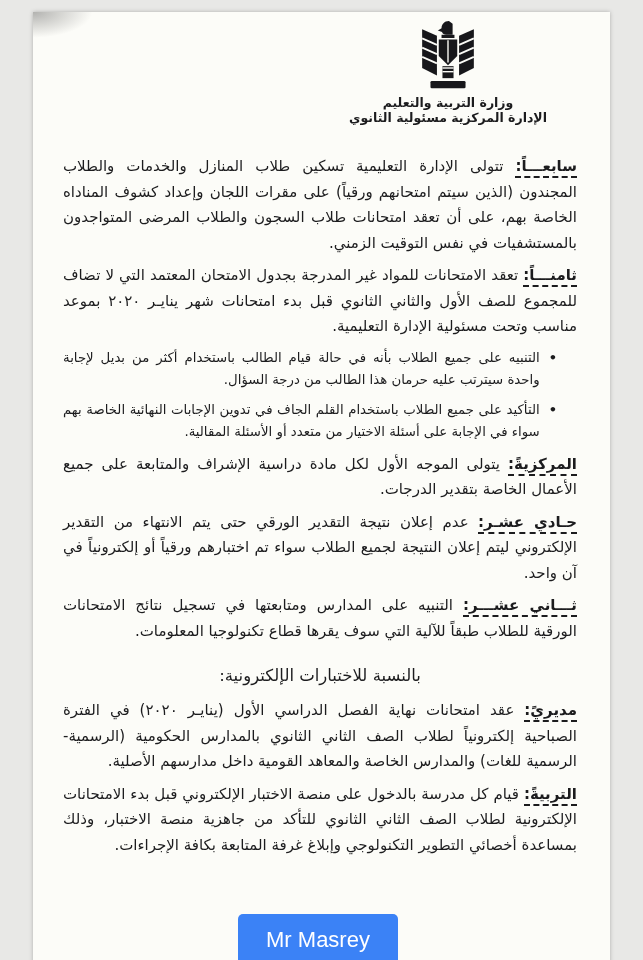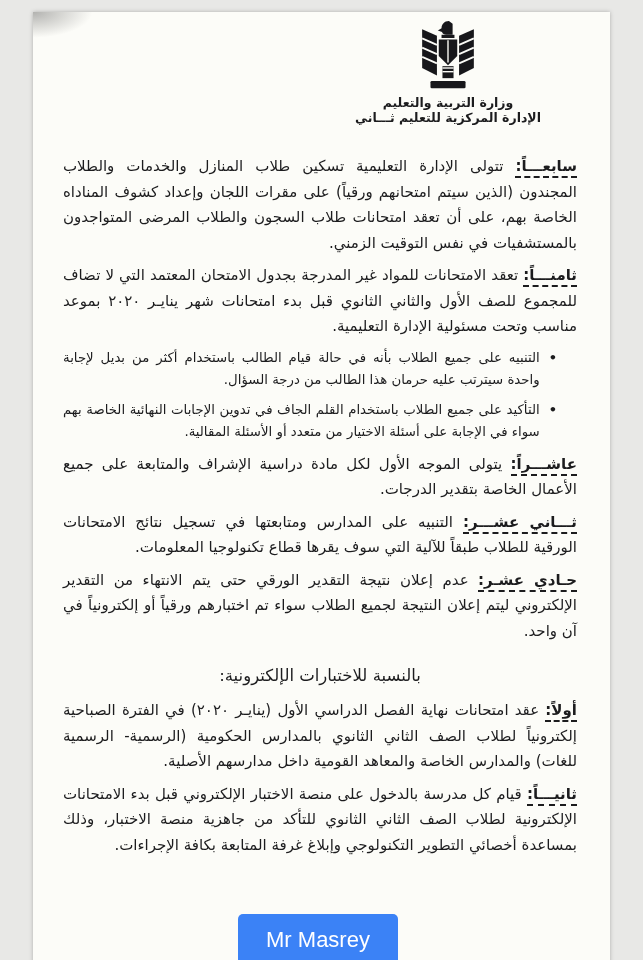--- a/index.html
+++ b/index.html
@@ -125,21 +125,21 @@
         <line x1="60" y1="30" x2="44" y2="37"></line>
         <line x1="60" y1="40" x2="44" y2="47"></line>
       </g>
       <g stroke="#fcfcf8" stroke-width="1.5">
         <line x1="32" y1="22" x2="32" y2="46"></line>
         <line x1="26" y1="52" x2="38" y2="52"></line>
         <line x1="26" y1="56" x2="38" y2="56"></line>
       </g>
     </svg>
     <div class="lh-line">وزارة التربية والتعليم</div>
-    <div class="lh-line">الإدارة المركزية للتعليم ثـــاني</div>
+    <div class="lh-line">الإدارة المركزية مسئولية الثانوي</div>
   </div>
 
   <div class="doc-body">
 
     <p class="para">
       <span class="lead">سابعـــاً:</span>
       <span>تتولى الإدارة التعليمية تسكين طلاب المنازل والخدمات والطلاب المجندون (الذين سيتم امتحانهم ورقياً) على مقرات اللجان وإعداد كشوف المناداه الخاصة بهم، على أن تعقد امتحانات طلاب السجون والطلاب المرضى المتواجدون بالمستشفيات في نفس التوقيت الزمني.</span>
     </p>
 
     <p class="para">
@@ -153,43 +153,43 @@
         <span class="bullet-dot">•</span>
         <span class="bullet-text">التنبيه على جميع الطلاب بأنه في حالة قيام الطالب باستخدام أكثر من بديل لإجابة واحدة سيترتب عليه حرمان هذا الطالب من درجة السؤال.</span>
       </div>
       <div class="bullet-row">
         <span class="bullet-dot">•</span>
         <span class="bullet-text">التأكيد على جميع الطلاب باستخدام القلم الجاف في تدوين الإجابات النهائية الخاصة بهم سواء في الإجابة على أسئلة الاختيار من متعدد أو الأسئلة المقالية.</span>
       </div>
     </div>
 
     <p class="para">
-      <span class="lead">عاشـــراً:</span>
+      <span class="lead">المركزيةً:</span>
       <span>يتولى الموجه الأول لكل مادة دراسية الإشراف والمتابعة على جميع الأعمال الخاصة بتقدير الدرجات.</span>
+    </p>
+
+    <p class="para">
+      <span class="lead">حـادي عشـر:</span>
+      <span>عدم إعلان نتيجة التقدير الورقي حتى يتم الانتهاء من التقدير الإلكتروني ليتم إعلان النتيجة لجميع الطلاب سواء تم اختبارهم ورقياً أو إلكترونياً في آن واحد.</span>
     </p>
 
     <p class="para">
       <span class="lead">ثـــاني عشـــر:</span>
       <span>التنبيه على المدارس ومتابعتها في تسجيل نتائج الامتحانات الورقية للطلاب طبقاً للآلية التي سوف يقرها قطاع تكنولوجيا المعلومات.</span>
     </p>
 
-    <p class="para">
-      <span class="lead">حـادي عشـر:</span>
-      <span>عدم إعلان نتيجة التقدير الورقي حتى يتم الانتهاء من التقدير الإلكتروني ليتم إعلان النتيجة لجميع الطلاب سواء تم اختبارهم ورقياً أو إلكترونياً في آن واحد.</span>
-    </p>
-
     <div class="section-heading">بالنسبة للاختبارات الإلكترونية:</div>
 
     <p class="para">
-      <span class="lead">أولاً:</span>
+      <span class="lead">مديريً:</span>
       <span>عقد امتحانات نهاية الفصل الدراسي الأول (ينايـر ٢٠٢٠) في الفترة الصباحية إلكترونياً لطلاب الصف الثاني الثانوي بالمدارس الحكومية (الرسمية- الرسمية للغات) والمدارس الخاصة والمعاهد القومية داخل مدارسهم الأصلية.</span>
     </p>
 
     <p class="para">
-      <span class="lead">ثانيـــاً:</span>
+      <span class="lead">التربيةً:</span>
       <span>قيام كل مدرسة بالدخول على منصة الاختبار الإلكتروني قبل بدء الامتحانات الإلكترونية لطلاب الصف الثاني الثانوي للتأكد من جاهزية منصة الاختبار، وذلك بمساعدة أخصائي التطوير التكنولوجي وإبلاغ غرفة المتابعة بكافة الإجراءات.</span>
     </p>
 
   </div>
 
   <div class="badge" style="background-color: #3b82f6;">Mr Masrey</div>
 
 </div>
 
 </body></html>

